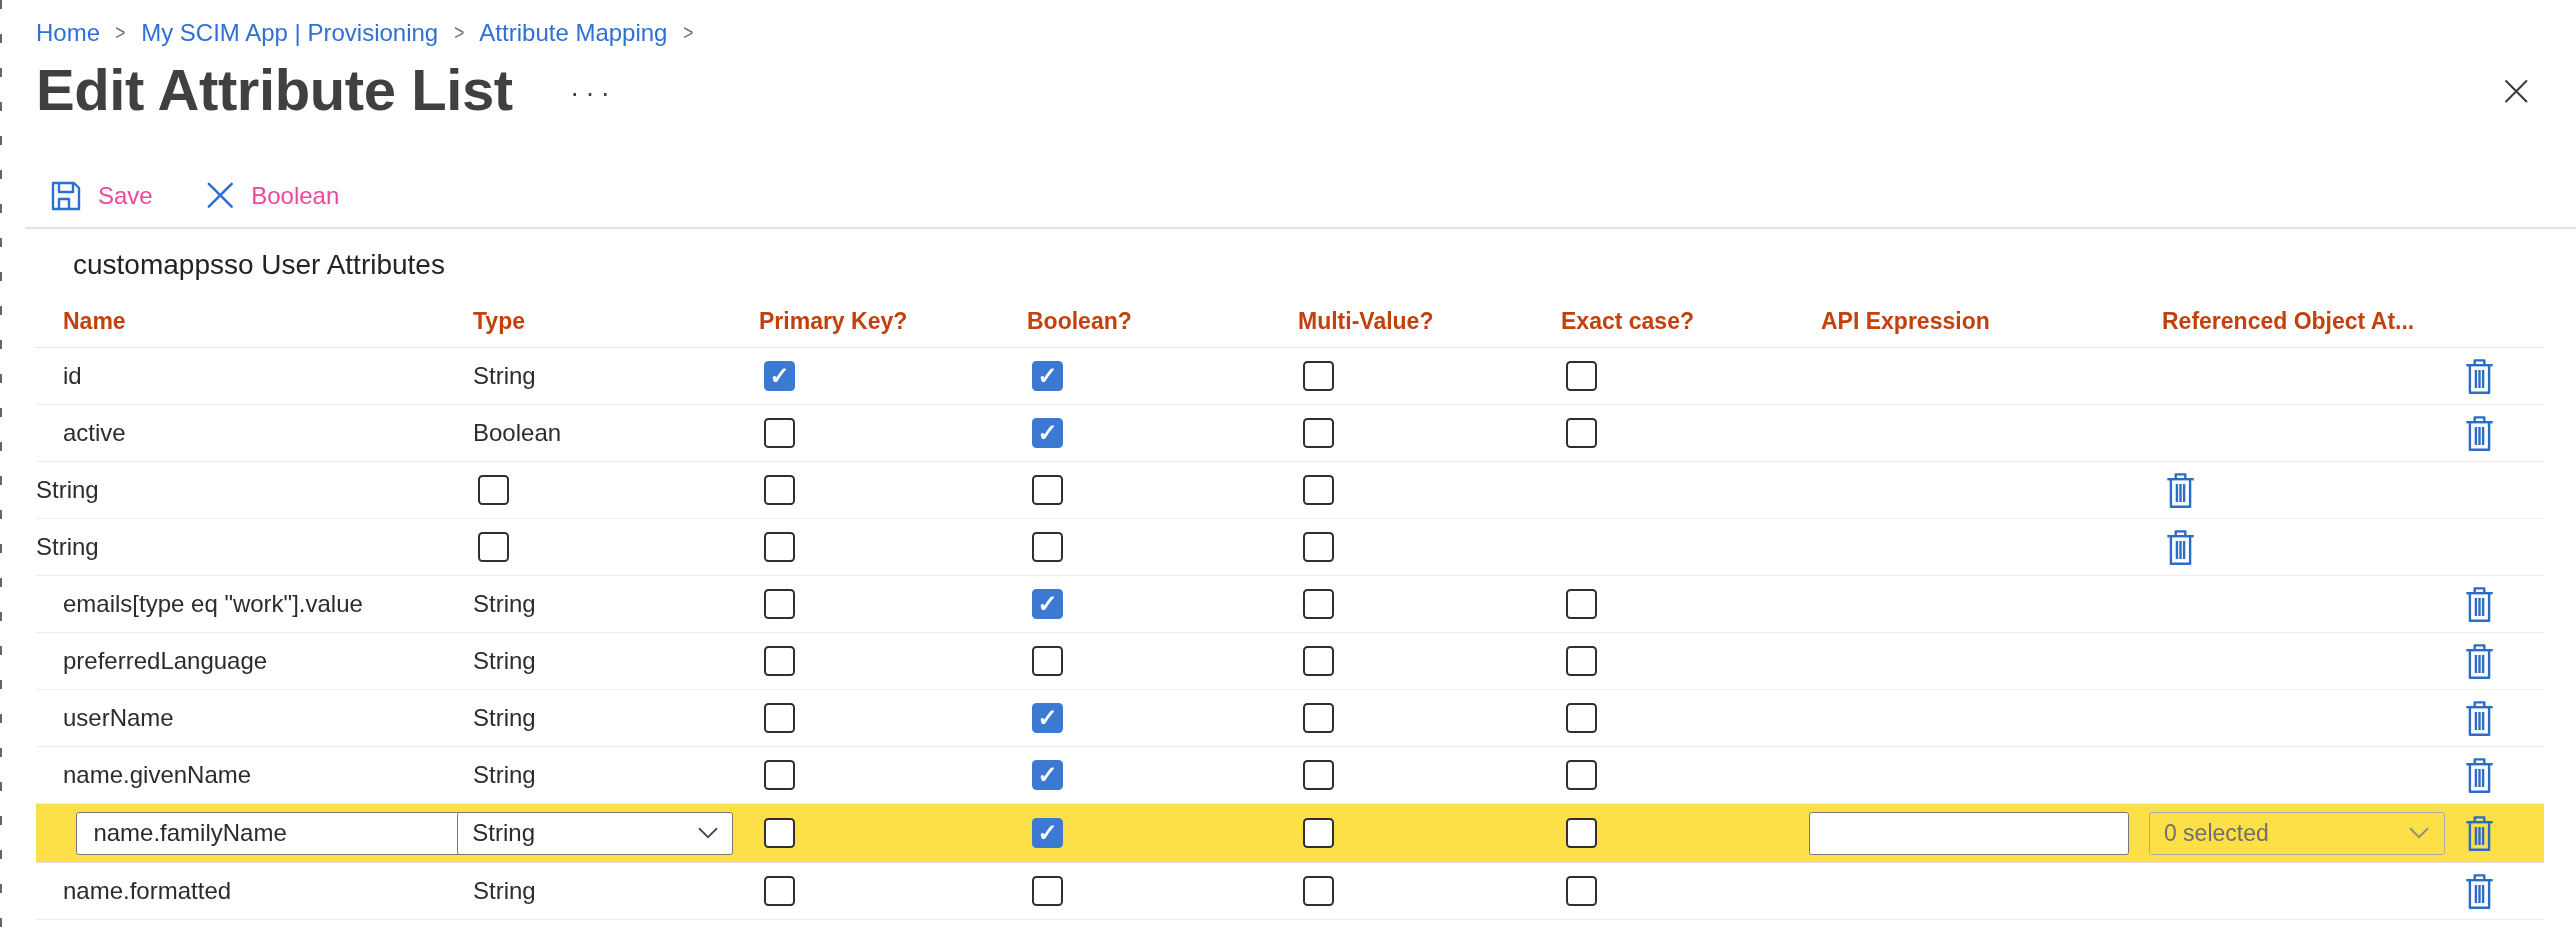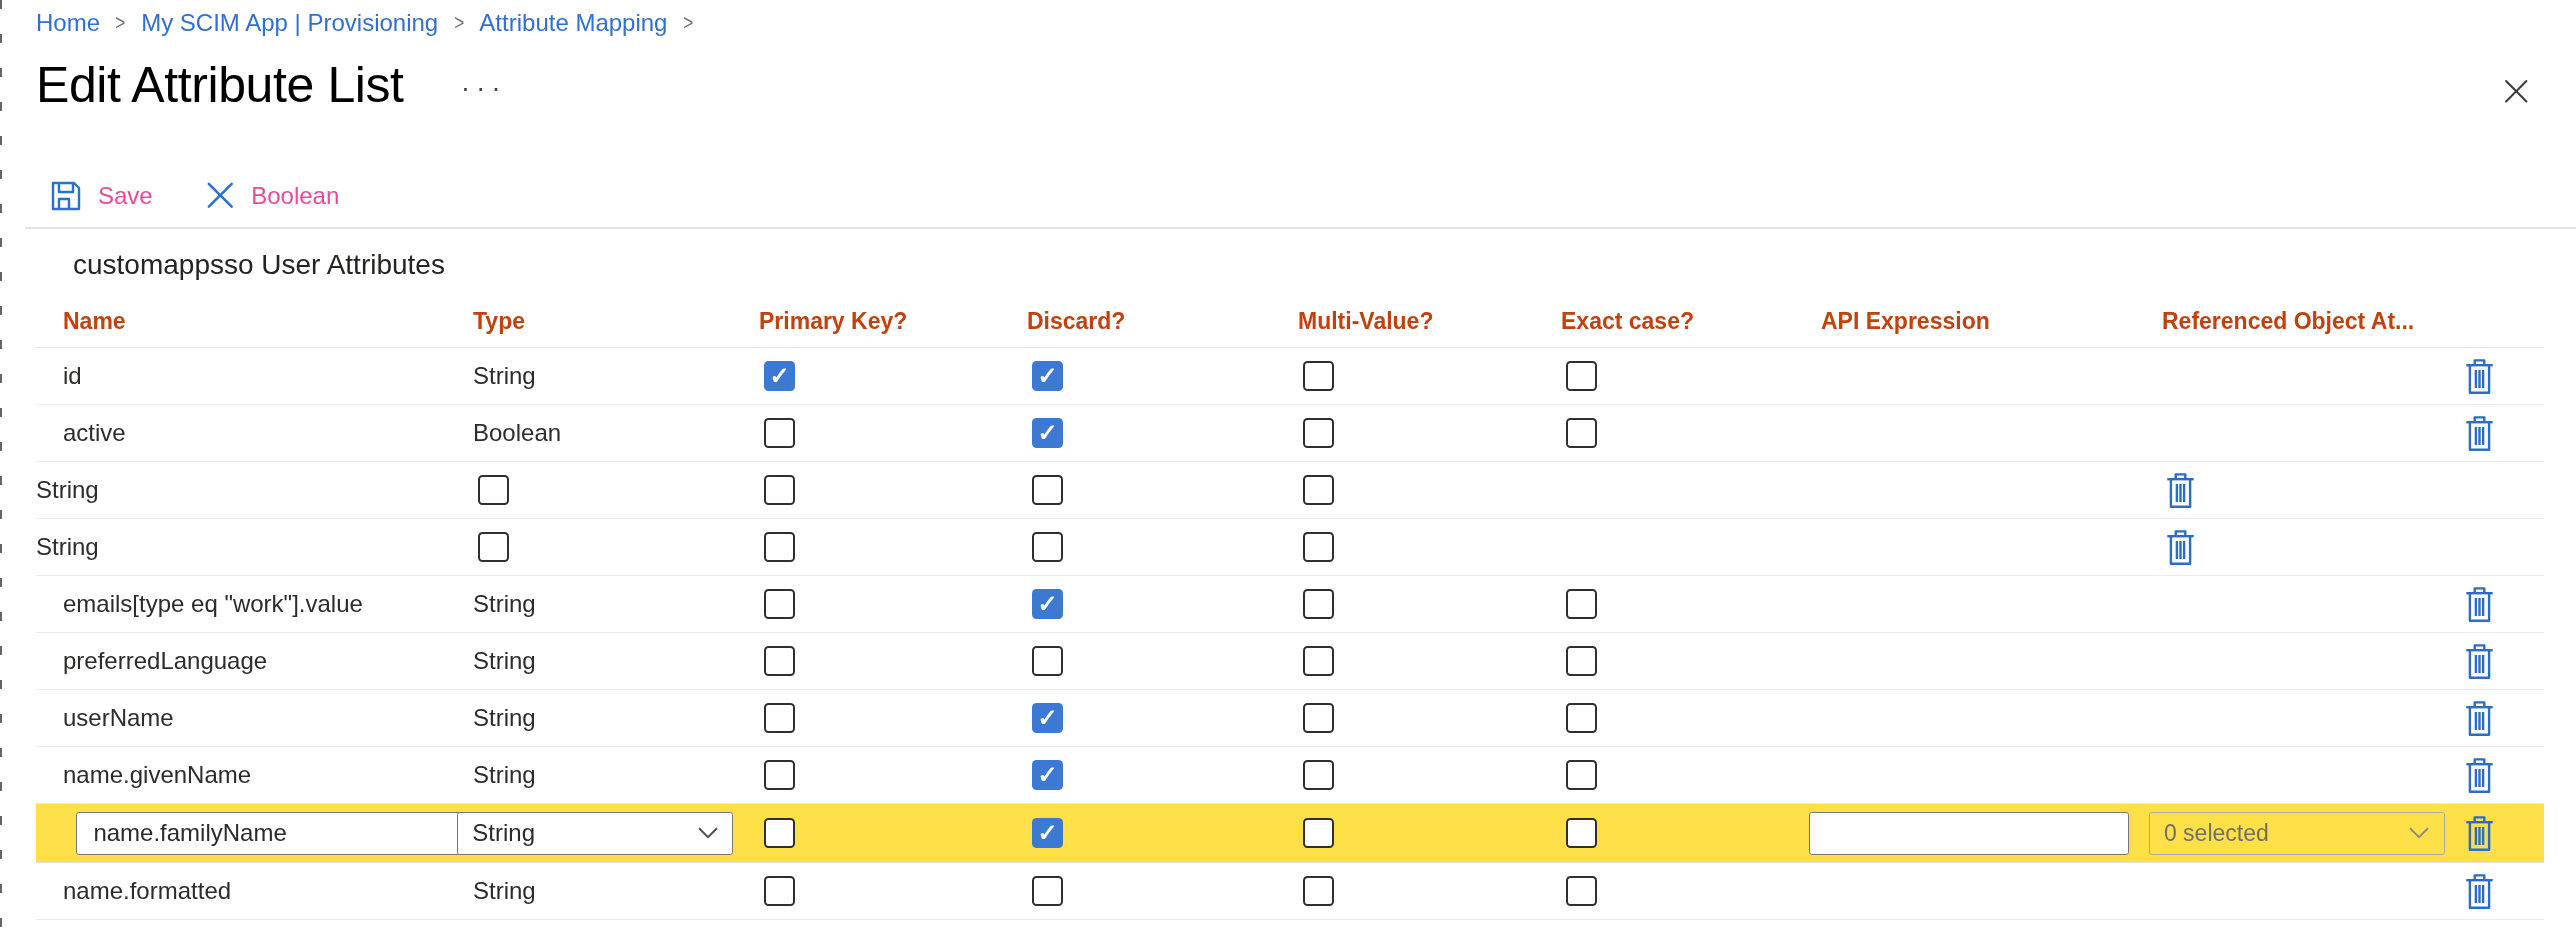--- a/index.html
+++ b/index.html
@@ -8,28 +8,28 @@
     position:relative; width:2576px; height:930px; overflow:hidden;
     background:#ffffff; font-family:"Liberation Sans", sans-serif; color:#323130;
   }
   .left-edge {
     position:absolute; left:0; top:0; width:1.8px; height:100%;
     background:repeating-linear-gradient(to bottom, #4a4a4a 0 9px, transparent 9px 34px);
     opacity:.85;
   }
   
   .breadcrumb {
-    position:absolute; left:36px; top:7px;
+    position:absolute; left:36px; top:17px;
     display:flex; align-items:center; gap:14.3px; font-size:24px; line-height:32px;
   }
   .crumb { color:#2f6fd6; text-decoration:none; cursor:pointer; }
   .crumb-sep { color:#707070; font-size:21.5px; transform:scaleX(.8); }
   
   .title-row { position:absolute; left:36px; top:56px; display:flex; align-items:center; gap:52px; }
-  .page-title { font-size:50px; font-weight:400; color:#000000; letter-spacing:-0.4px; }
+  .page-title { font-size:58px; font-weight:700; color:#404040; letter-spacing:-0.4px; }
   .more-btn {
     font-size:27px; color:#424242; letter-spacing:6.3px; cursor:pointer;
     background:none; border:none; font-family:inherit; padding:3.6px 5.4px; margin-top:7.2px;
   }
   .close-btn {
     position:absolute; right:41px; top:72px; width:38px; height:38px;
     background:none; border:none; cursor:pointer; padding:3.6px;
   }
   
   .toolbar { position:absolute; left:50px; top:172px; display:flex; align-items:center; gap:52px; }
@@ -136,21 +136,21 @@
   </div>
   <div class="divider"></div>
 
   <h2 class="section-heading">customappsso User Attributes</h2>
 
   <div class="attr-table">
     <div class="thead grid">
       <div class="th name-col">Name</div>
       <div class="th">Type</div>
       <div class="th">Primary Key?</div>
-      <div class="th">Discard?</div>
+      <div class="th">Boolean?</div>
       <div class="th">Multi-Value?</div>
       <div class="th">Exact case?</div>
       <div class="th">API Expression</div>
       <div class="th">Referenced Object At...</div>
       <div class="th"></div>
     </div>
     <div id="rows">
         <div class="trow grid">
     <div class="cell name-cell">
       <span class="only-static">id</span>

